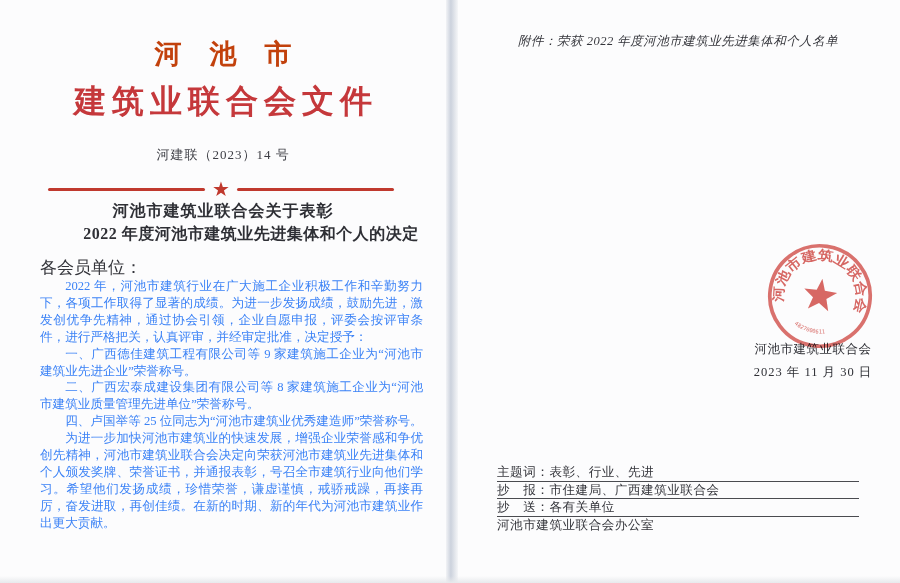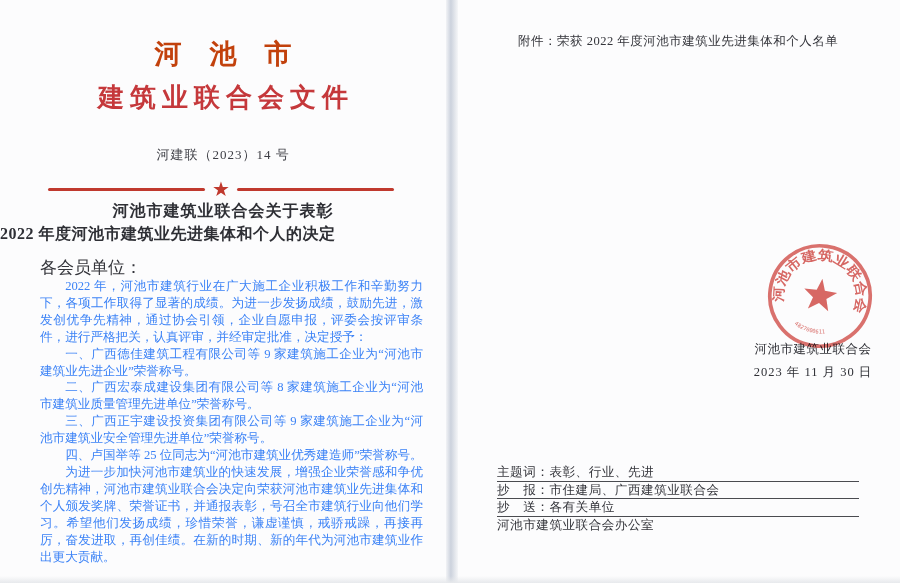--- a/index.html
+++ b/index.html
@@ -28,55 +28,55 @@
 
   
   .org-line1 {
     position:absolute; top:36px; left:0; width:446px;
     text-align:center; color:#c2410c; font-weight:bold;
     font-size:27px; letter-spacing:28px; text-indent:28px;
   }
   .org-line2 {
     position:absolute; top:80px; left:0; width:446px;
     text-align:center; color:#c5383b; font-weight:bold;
-    font-size:26px; letter-spacing:6px; text-indent:6px;
+    font-size:32px; letter-spacing:6px; text-indent:6px;
   }
   .doc-number {
     position:absolute; top:146px; left:0; width:446px;
     text-align:center; font-size:13px; color:#3c3d44; letter-spacing:1px;
   }
   .star-rule {
     position:absolute; top:178px; left:48px; width:346px; height:22px;
     display:flex; align-items:center; gap:7px;
   }
   .star-rule .rule-seg { flex:1; height:3px; background:#c0392e; border-radius:2px; }
   .star-rule .rule-star { color:#c0392e; font-size:20px; line-height:20px; }
   .doc-title-1 {
     position:absolute; top:201px; left:0; width:446px; text-align:center;
     font-size:16px; font-weight:bold; color:#2e2f35; letter-spacing:1px;
   }
   .doc-title-2 {
-    position:absolute; top:224px; left:0; width:502px; 
+    position:absolute; top:224px; left:0; width:502px; text-align:center;
     font-size:16px; font-weight:bold; color:#2e2f35; letter-spacing:0.5px;
   }
   .salutation {
     position:absolute; top:256px; left:40px;
     font-size:17px; color:#34353b;
   }
   .body-text {
     position:absolute; top:278px; left:40px; width:383px;
     font-size:12.6px; line-height:16.9px; color:#3b82f6;
     text-align:justify;
   }
   .body-text p { text-indent:2em; margin:0; }
 
   
   .attachment {
     position:absolute; top:33px; left:60px;
-    font-size:12.5px; color:#34353b; letter-spacing:0.5px;
+    font-size:12.5px; color:#34353b; letter-spacing:0.5px;font-style:italic;
   }
   .signer-block { position:absolute; top:341px; left:250px; width:210px; text-align:center; }
   .signer-name { font-size:12.5px; color:#2f3036; letter-spacing:0.5px; }
   .signer-date { font-size:12.5px; color:#2f3036; margin-top:6px; letter-spacing:1px; }
 
   .seal { position:absolute; top:236px; left:302px; width:120px; height:120px;
           mix-blend-mode:multiply; opacity:0.88; }
 
   .footer-block { position:absolute; top:464px; left:39px; width:362px; }
   .footer-line {
@@ -104,21 +104,20 @@
 
     <div class="doc-title-1">河池市建筑业联合会关于表彰</div>
     <div class="doc-title-2">2022 年度河池市建筑业先进集体和个人的决定</div>
 
     <div class="salutation">各会员单位：</div>
 
     <div class="body-text">
       <p>2022 年，河池市建筑行业在广大施工企业积极工作和辛勤努力下，各项工作取得了显著的成绩。为进一步发扬成绩，鼓励先进，激发创优争先精神，通过协会引领，企业自愿申报，评委会按评审条件，进行严格把关，认真评审，并经审定批准，决定授予：</p>
       <p>一、广西德佳建筑工程有限公司等 9 家建筑施工企业为“河池市建筑业先进企业”荣誉称号。</p>
       <p>二、广西宏泰成建设集团有限公司等 8 家建筑施工企业为“河池市建筑业质量管理先进单位”荣誉称号。</p>
-      <p>三、广西正宇建设投资集团有限公司等 9 家建筑施工企业为“河池市建筑业安全管理先进单位”荣誉称号。</p>
       <p>四、卢国举等 25 位同志为“河池市建筑业优秀建造师”荣誉称号。</p>
       <p>为进一步加快河池市建筑业的快速发展，增强企业荣誉感和争优创先精神，河池市建筑业联合会决定向荣获河池市建筑业先进集体和个人颁发奖牌、荣誉证书，并通报表彰，号召全市建筑行业向他们学习。希望他们发扬成绩，珍惜荣誉，谦虚谨慎，戒骄戒躁，再接再厉，奋发进取，再创佳绩。在新的时期、新的年代为河池市建筑业作出更大贡献。</p>
     </div>
   </div>
 
   <div class="seam"></div>
 
   <div class="page page-right">
     <div class="attachment">附件：荣获 2022 年度河池市建筑业先进集体和个人名单</div>
 

